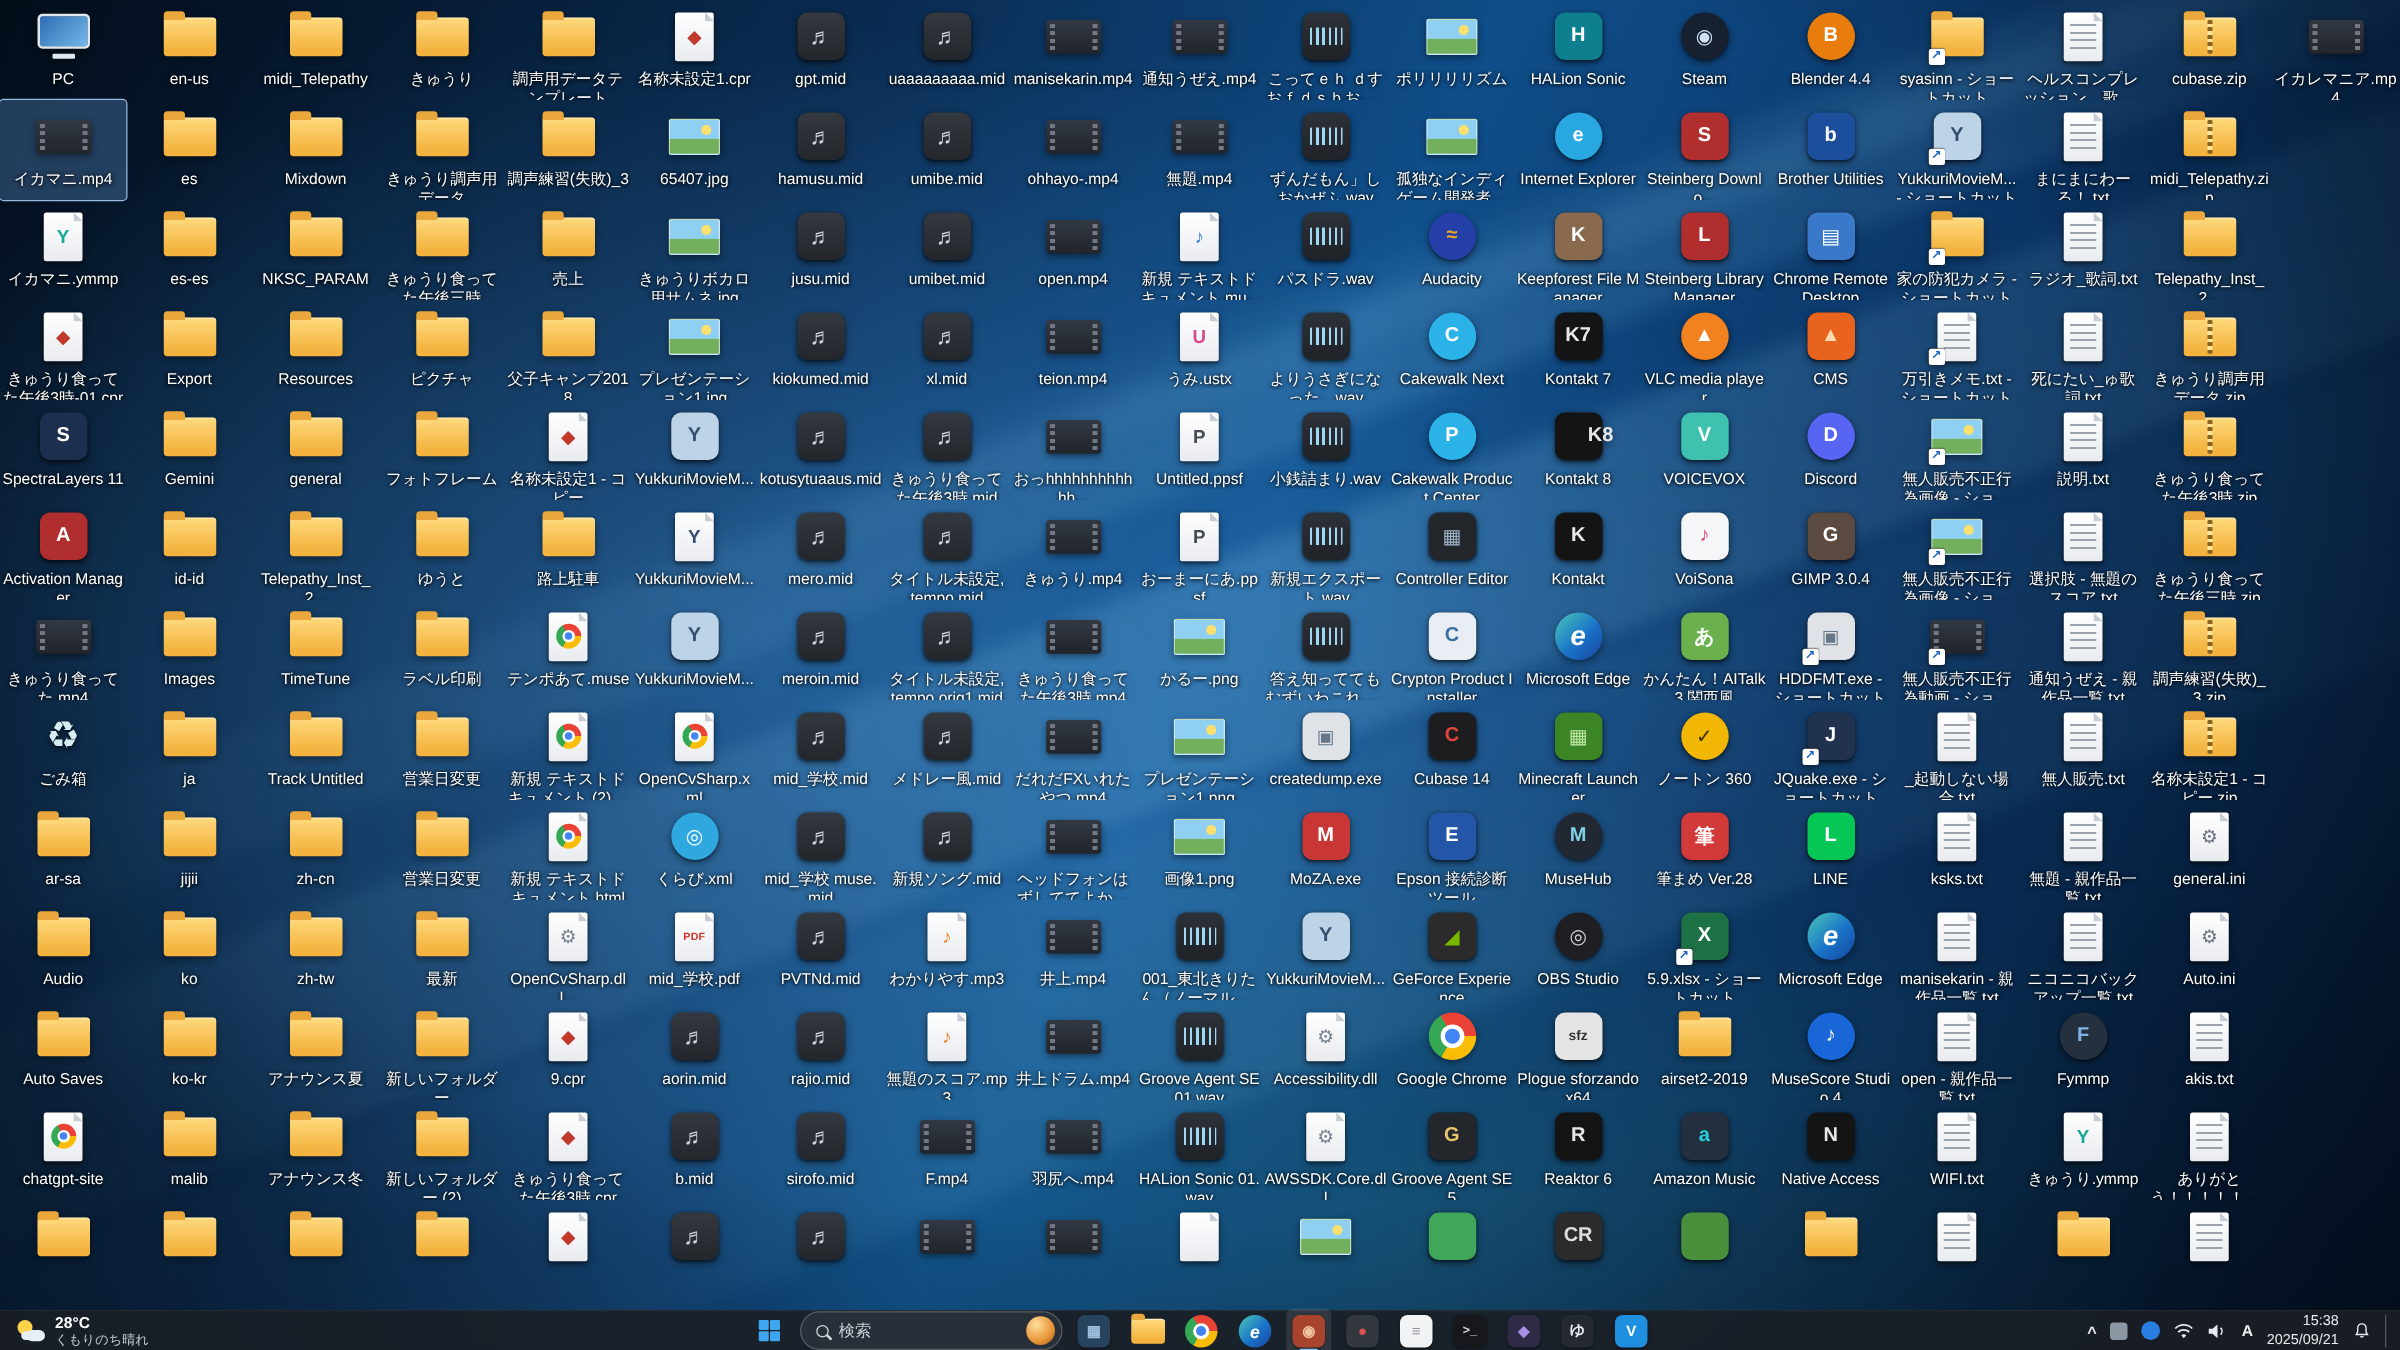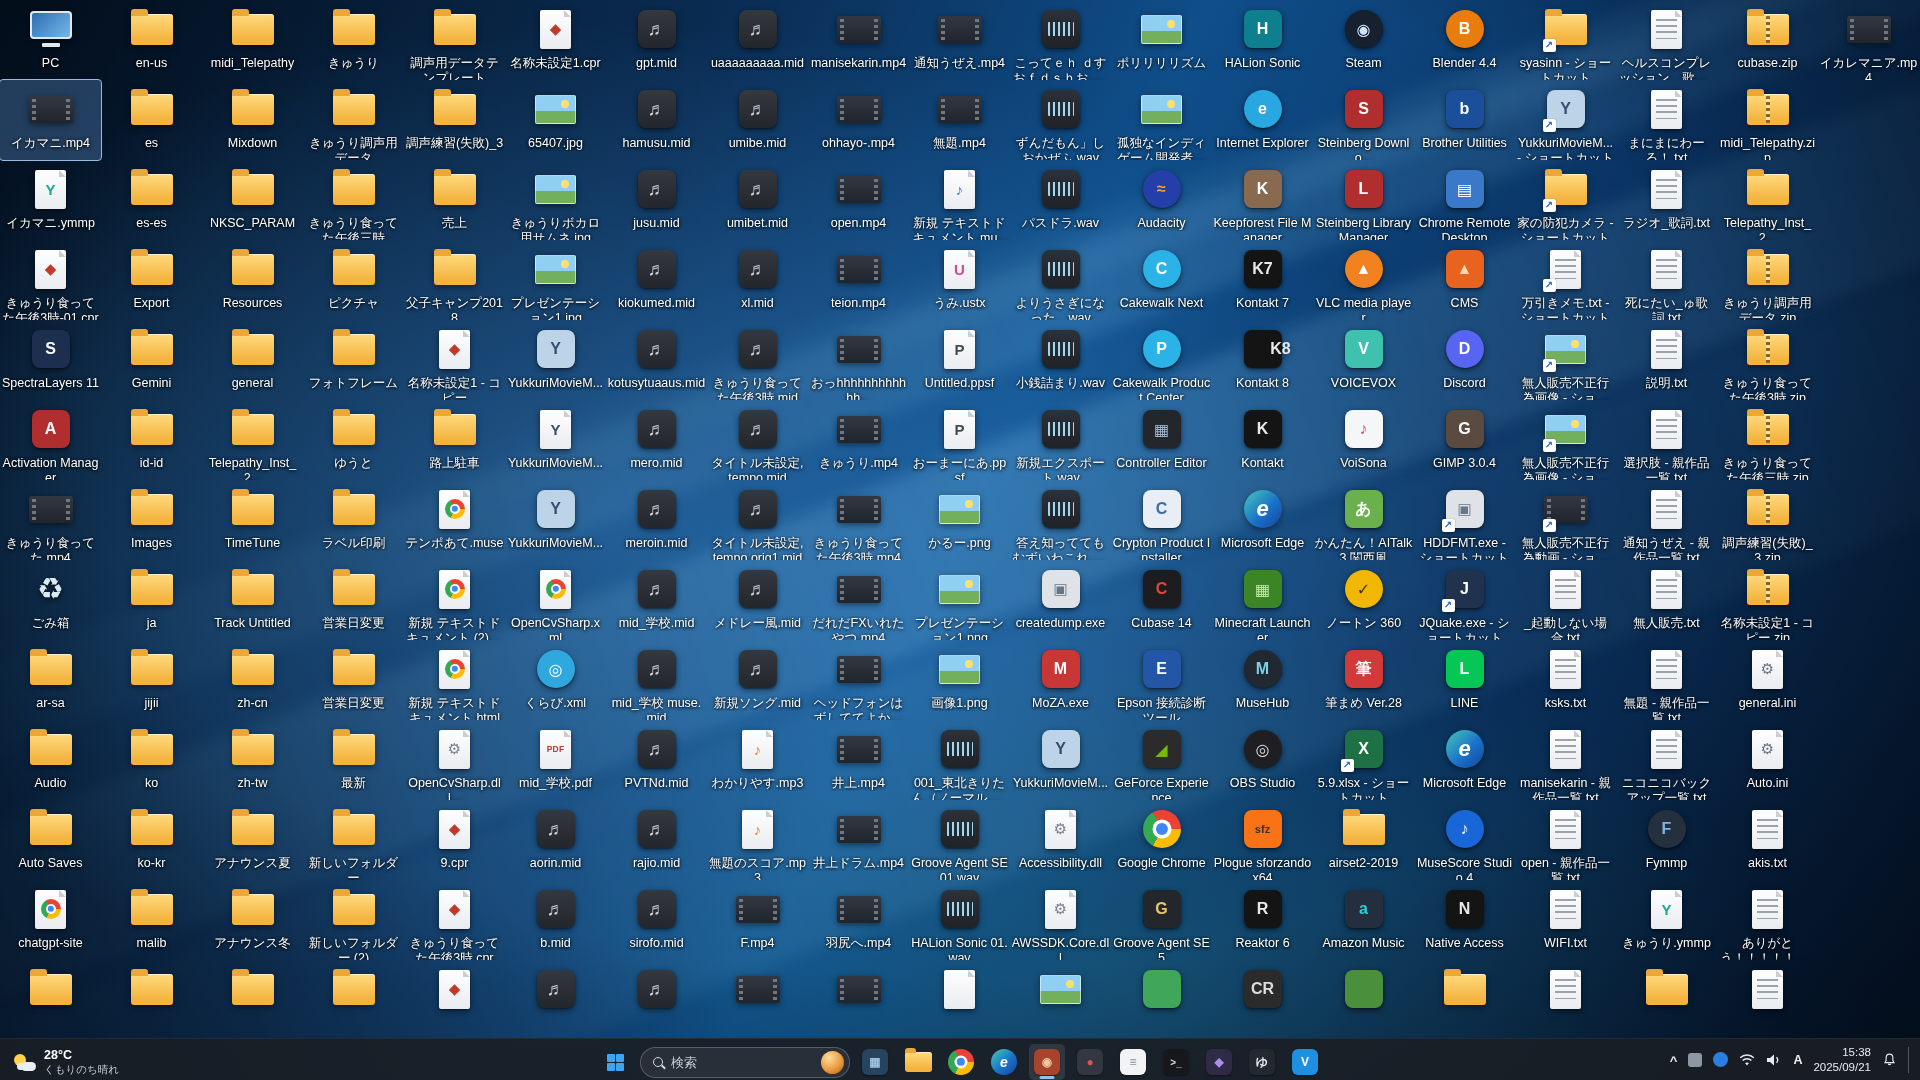--- a/index.html
+++ b/index.html
@@ -63,21 +63,21 @@
 .eb.tmini{width:26px;height:26px;font-size:14px}
 
 .pcm{width:42px;height:28px;border:2px solid #e2e8ef;border-radius:4px;background:linear-gradient(135deg,#2d6db2,#74b8ea);position:relative;margin-bottom:8px}
 .pcm::after{content:"";position:absolute;left:50%;bottom:-10px;transform:translateX(-50%);width:18px;height:4px;border-radius:1px;background:#e2e8ef}
 
 .bin{font-size:30px;line-height:1;color:#d8ecf4;text-shadow:0 1px 2px rgba(0,0,0,.6)}
 
 .sc{position:absolute;left:calc(50% - 23px);bottom:0;width:13px;height:13px;background:#fff;border-radius:2px;color:#1a62c5;font-size:10px;line-height:12px;text-align:center;font-weight:700;box-shadow:0 0 1px rgba(0,0,0,.6)}
 
 
-.bar{position:absolute;left:0;right:0;bottom:0;height:42px;background:rgba(26,30,37,.92);border-top:1px solid rgba(255,255,255,.05);display:flex;align-items:flex-end;z-index:5}
+.bar{position:absolute;left:0;right:0;bottom:0;height:32px;background:rgba(26,30,37,.92);border-top:1px solid rgba(255,255,255,.05);display:flex;align-items:center;z-index:5}
 .weather{position:absolute;left:4px;display:flex;align-items:center;gap:8px;height:36px;padding:0 10px;border-radius:5px;cursor:pointer}
 .wicon{width:22px;height:17px;position:relative;flex:none}
 .wicon::before{content:"";position:absolute;left:0;top:0;width:12px;height:12px;border-radius:50%;background:#ffd24a}
 .wicon::after{content:"";position:absolute;right:0;bottom:0;width:15px;height:9px;border-radius:8px;background:#e8eef5;box-shadow:-5px 0 0 -1px #e8eef5}
 .wcol{display:flex;flex-direction:column;line-height:1.2}
 .wtemp{font-size:12.5px;color:#fff;font-weight:700}
 .wdesc{font-size:10.5px;color:#c3cad2}
 
 .center{margin:0 auto;display:flex;align-items:center;gap:7px}
 .tbtn{width:36px;height:36px;border:none;background:transparent;border-radius:5px;display:flex;align-items:center;justify-content:center;position:relative;cursor:pointer}
@@ -797,21 +797,21 @@
       <div class="ic">
         <span class="pic"></span>
         <span class="sc">↗</span>
       </div>
       <div class="lbl">無人販売不正行為画像 - ショートカット</div>
     </div>
     <div class="cell">
       <div class="ic">
         <span class="page lines"></span>
       </div>
-      <div class="lbl">選択肢 - 親作品一覧.txt</div>
+      <div class="lbl">選択肢 - 無題のスコア.txt</div>
     </div>
     <div class="cell">
       <div class="ic">
         <span class="folder zip"></span>
       </div>
       <div class="lbl">きゅうり食ってた午後三時.zip</div>
     </div>
     <div class="cell"></div>
     <div class="cell">
       <div class="ic">
@@ -1354,21 +1354,21 @@
       <div class="lbl">Accessibility.dll</div>
     </div>
     <div class="cell">
       <div class="ic">
         <span class="cb"></span>
       </div>
       <div class="lbl">Google Chrome</div>
     </div>
     <div class="cell">
       <div class="ic">
-        <span class="tile" style="background:#f97316;color:#333333;font-size:11px;">sfz</span>
+        <span class="tile" style="background:#e5e5e5;color:#333333;font-size:11px;">sfz</span>
       </div>
       <div class="lbl">Plogue sforzando x64</div>
     </div>
     <div class="cell">
       <div class="ic">
         <span class="folder"></span>
       </div>
       <div class="lbl">airset2-2019</div>
     </div>
     <div class="cell">

